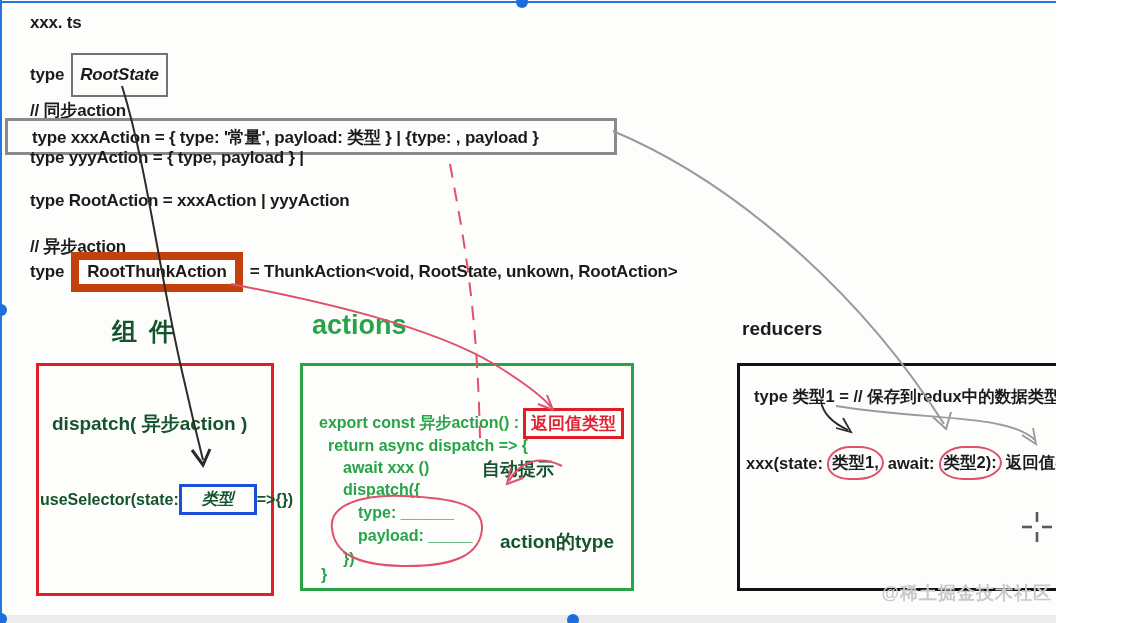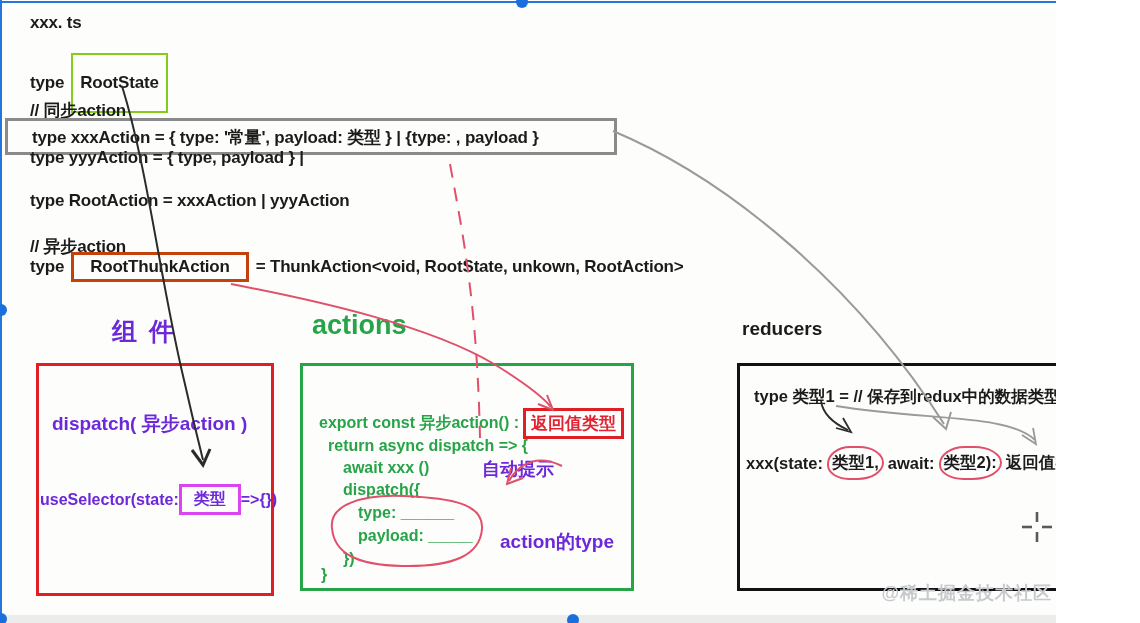--- a/index.html
+++ b/index.html
@@ -5,26 +5,26 @@
   html,body{margin:0;padding:0;background:#fff;}
   #canvas{
     position:relative;width:1056px;height:623px;overflow:hidden;
     background:#fdfdfc;
     font-family:"Liberation Sans","DejaVu Sans",sans-serif;
     font-weight:700;color:#1b1b1b;
   }
   .abs{position:absolute;white-space:nowrap;}
   .code{font-size:17px;letter-spacing:-0.2px;}
   .flexrow{display:flex;align-items:center;gap:7px;}
-  .box-black{border:2px solid #84cc16;padding:18px 7px;}
-  .box-red{border:3px solid #c2410c;padding:2px 16px;}
+  .box-black{border:2px solid #737373;padding:10px 7px;font-style:italic;}
+  .box-red{border:8px solid #c2410c;padding:2px 8px;}
   .box-red-thin{border:3px solid #e01f24;padding:1px 5px;color:#e02433;}
-  .box-black-thick{border:3px solid #d946ef;padding:2px 12px;}
+  .box-black-thick{border:3px solid #1d4ed8;padding:2px 20px;font-style:italic;}
   .graybox{border:3px solid #8a8a8a;background:transparent;}
-  .red{color:#6d28d9;text-align:right;}
+  .red{color:#14532d;text-align:right;}
   .green{color:#27a348;}
   .panel{position:absolute;background:transparent;}
   .panel.red-b{border:3px solid #e01f24;}
   .panel.green-b{border:3px solid #27a348;}
   .panel.black-b{border:3px solid #121212;}
   .circle-red{
     display:inline-block;border:2px solid #e0506a;
     border-radius:48% 52% 55% 45% / 62% 58% 60% 52%;
     padding:4px 3px;margin:0 1px;
   }

